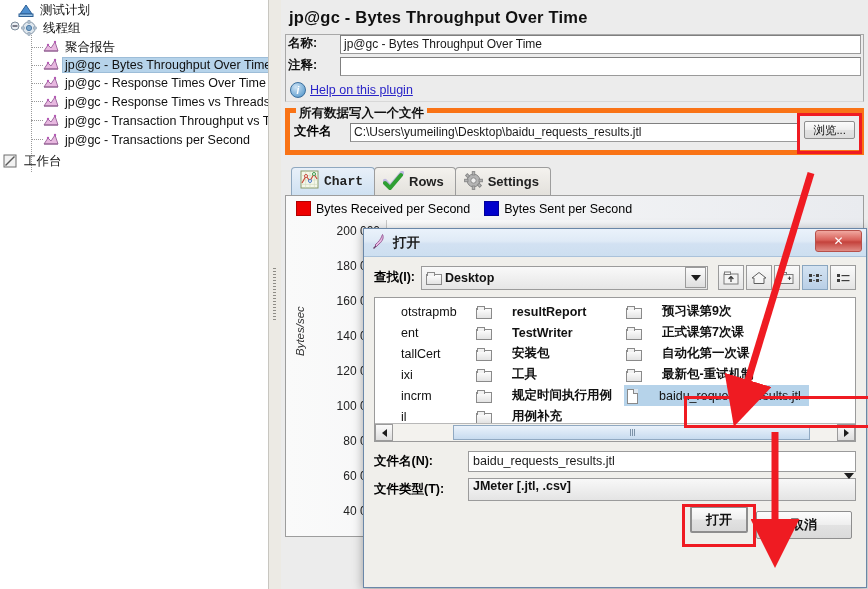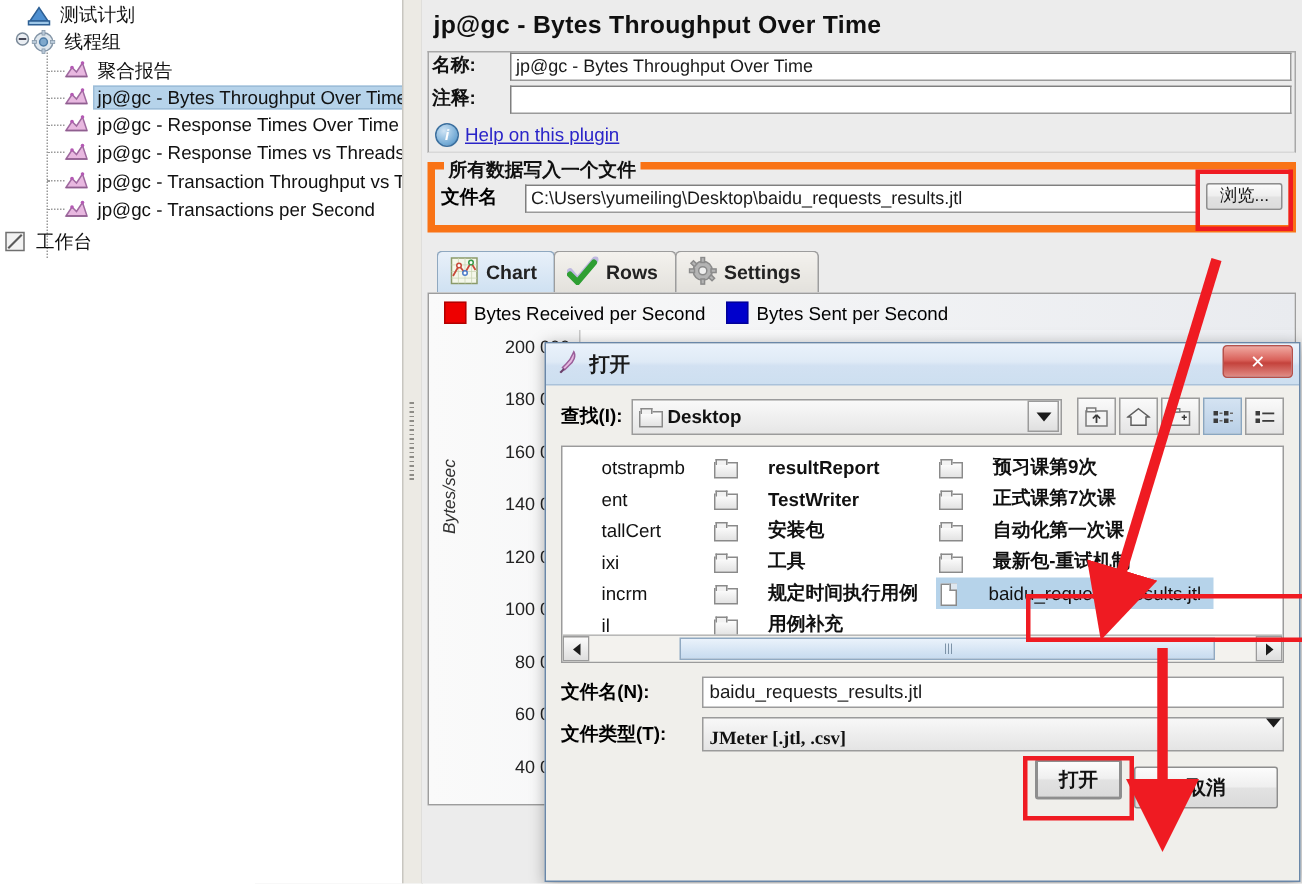--- a/index.html
+++ b/index.html
@@ -83,21 +83,21 @@
   .hl-box{position:absolute;border:3px solid #ef1b22;pointer-events:none;}
 
   
   .tabs{display:flex;align-items:flex-end;margin:10px 0 0 10px;height:30px;}
   .tab{
     display:flex;align-items:center;gap:5px;height:27px;padding:0 11px 0 8px;
     border:1px solid #9d9d9d;border-bottom:none;
     border-radius:4px 4px 0 0;margin-right:-1px;font-size:13px;font-weight:bold;
     background:linear-gradient(to bottom,#f4f2ee,#e3e1dc);color:#222;cursor:default;
   }
-  .tab.active{background:linear-gradient(to bottom,#e8f0f9,#cfe1f2);border-color:#8fa8c0;}
+  .tab.active{background:linear-gradient(to bottom,#e8f0f9,#cfe1f2);border-color:#8fa8c0;font-family:Liberation Mono, monospace;}
   .tabbody{
     margin:0 4px;background:#fff;border:1px solid #9d9d9d;
     height:340px;position:relative;overflow:hidden;
   }
 
   
   .chart-area{position:absolute;inset:0;background:linear-gradient(to right,#fafafa,#e9ebef);}
   .legend{display:flex;gap:14px;align-items:center;padding:5px 0 0 10px;font-size:12.5px;}
   .legend .it{display:flex;align-items:center;gap:5px;}
   .swatch{width:13px;height:13px;display:inline-block;border:1px solid rgba(0,0,0,.25);}
@@ -188,24 +188,23 @@
   .tri-l{width:0;height:0;border-top:4px solid transparent;border-bottom:4px solid transparent;border-right:5px solid #1c1c1c;}
   .tri-r{width:0;height:0;border-top:4px solid transparent;border-bottom:4px solid transparent;border-left:5px solid #1c1c1c;}
 
   .frow{display:flex;align-items:center;height:29px;gap:22px;}
   .frow .lab{width:72px;flex:0 0 auto;font-size:12.5px;font-weight:bold;}
   .fin{
     flex:1;height:19px;background:#fff;border:1px solid #9b9b9b;
     font-size:12.5px;line-height:18px;padding:0 4px;color:#1a1a1a;
   }
   .fcombo{
-    flex:1;height:21px;display:flex;align-items:flex-end;
+    flex:1;height:21px;display:flex;align-items:flex-start;
     background:linear-gradient(to bottom,#f8f8f8,#e4e4e4);border:1px solid #9b9b9b;
     padding:0 1px 0 4px;
-    font-family:Liberation Serif, serif;
   }
   .fcombo .val{flex:1;font-size:12.5px;font-weight:bold;color:#111;}
   .dlg-btns{display:flex;justify-content:flex-end;gap:8px;margin-top:9px;padding-right:4px;position:relative;}
   .dbtn{
     min-width:66px;text-align:center;font-size:13px;font-weight:bold;
     padding:4px 14px;border:1px solid #8e8e8e;border-radius:2px;color:#111;
     background:linear-gradient(to bottom,#fcfcfc 0%,#efefef 48%,#e2e2e2 52%,#dadada 100%);cursor:default;
   }
   .dbtn.focus{border:2px solid #8e8e8e;}
   svg.arrows{position:absolute;left:0;top:0;width:868px;height:589px;pointer-events:none;}

